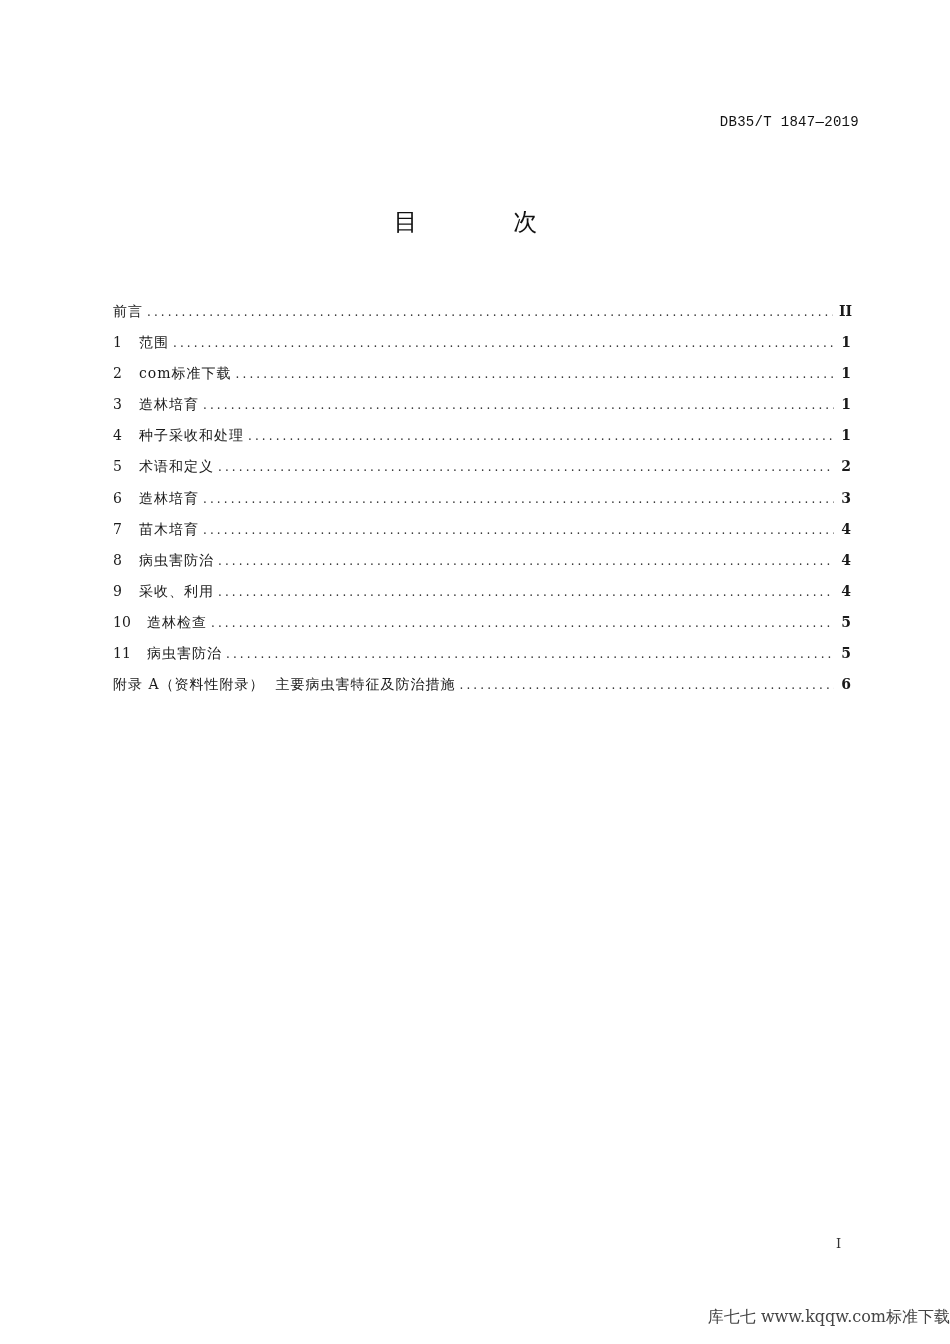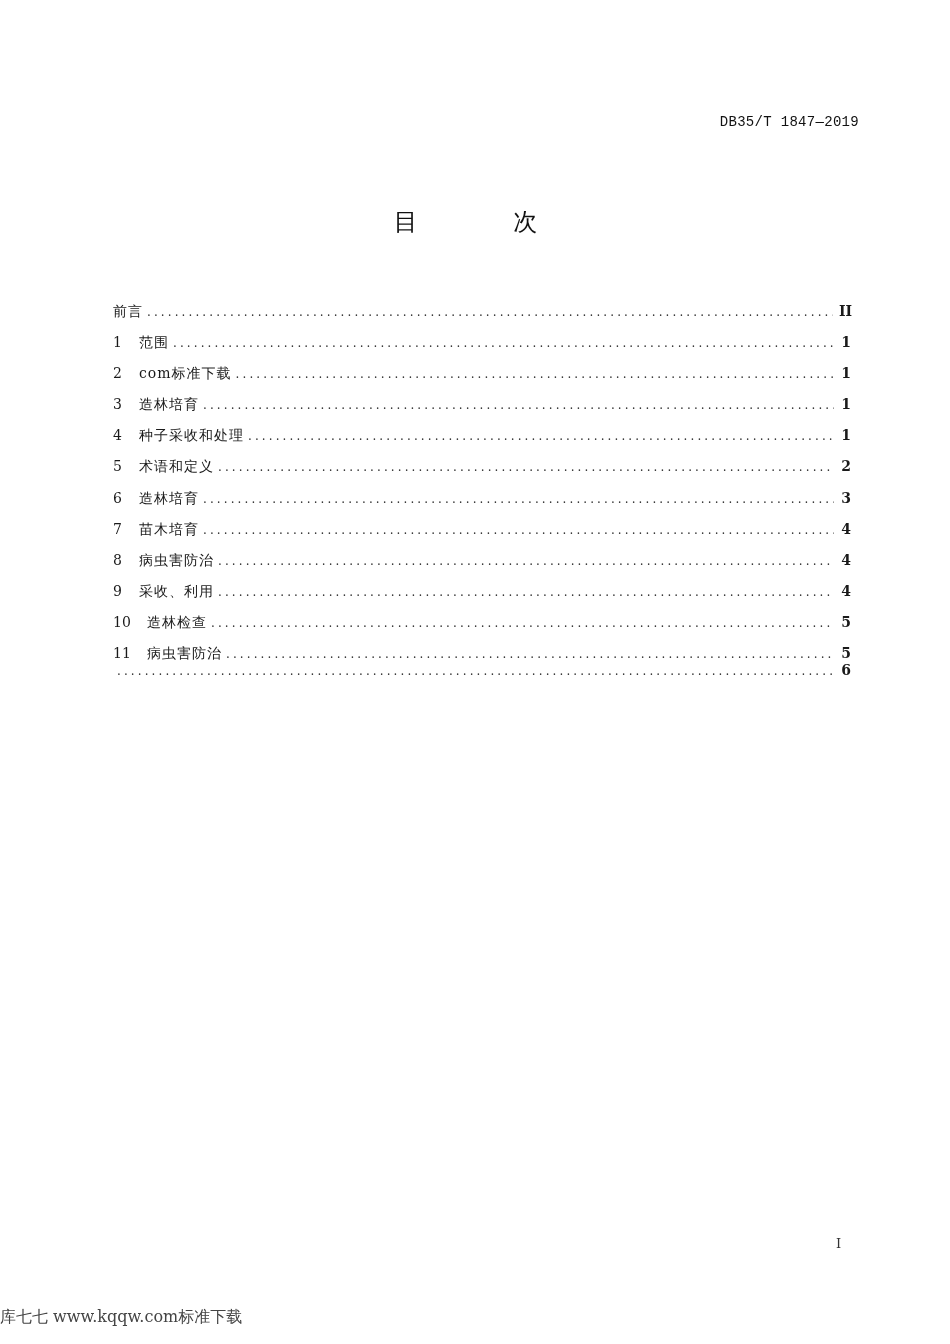--- a/index.html
+++ b/index.html
@@ -12,21 +12,21 @@
   .toc { position: absolute; top: 285px; left: 113px; width: 739px; }
   .toc-row { display: flex; align-items: baseline; height: 31.1px; font-size: 14px; line-height: 24px; }
   .toc-num { display: inline-block; min-width: 26px; }
   .toc-num.wide { min-width: 34px; }
   .toc-label { white-space: nowrap; letter-spacing: 1px; margin-top: 14px; }
   .toc-dots { flex: 1; overflow: hidden; white-space: nowrap; margin: 0 6px 0 4px; color: #333;
               font-size: 12px; letter-spacing: 3.1px; }
   .toc-dots::before { content: "........................................................................................................................................................................"; }
   .toc-page { min-width: 12px; text-align: center; font-weight: bold; }
   .page-num { position: absolute; top: 1236px; left: 836px; font-size: 13px; color: #333; }
-  .footer { position: absolute; top: 1307px; left: 0; width: 950px; text-align: left;
+  .footer { position: absolute; top: 1307px; left: 0; width: 950px; text-align: right;
             font-size: 16px; color: #444; font-family: "DejaVu Serif", "Liberation Serif", serif; }
 </style>
 </head>
 <body>
 
 <div class="std-code">DB35/T 1847—2019</div>
 
 <div class="toc-title">目 次</div>
 
 <div class="toc">
@@ -95,20 +95,21 @@
     <span class="toc-dots"></span>
     <span class="toc-page">5</span>
   </div>
   <div class="toc-row">
     <span class="toc-num wide">11</span>
     <span class="toc-label">病虫害防治</span>
     <span class="toc-dots"></span>
     <span class="toc-page">5</span>
   </div>
   <div class="toc-row">
+    <span class="toc-label" style="white-space:pre;">附录 A（资料性附录）  主要病虫害特征及防治措施</span>
     <span class="toc-dots"></span>
     <span class="toc-page">6</span>
   </div>
 </div>
 
 <div class="page-num">I</div>
 
 <div class="footer">库七七 www.kqqw.com标准下载</div>
 
 </body></html>

